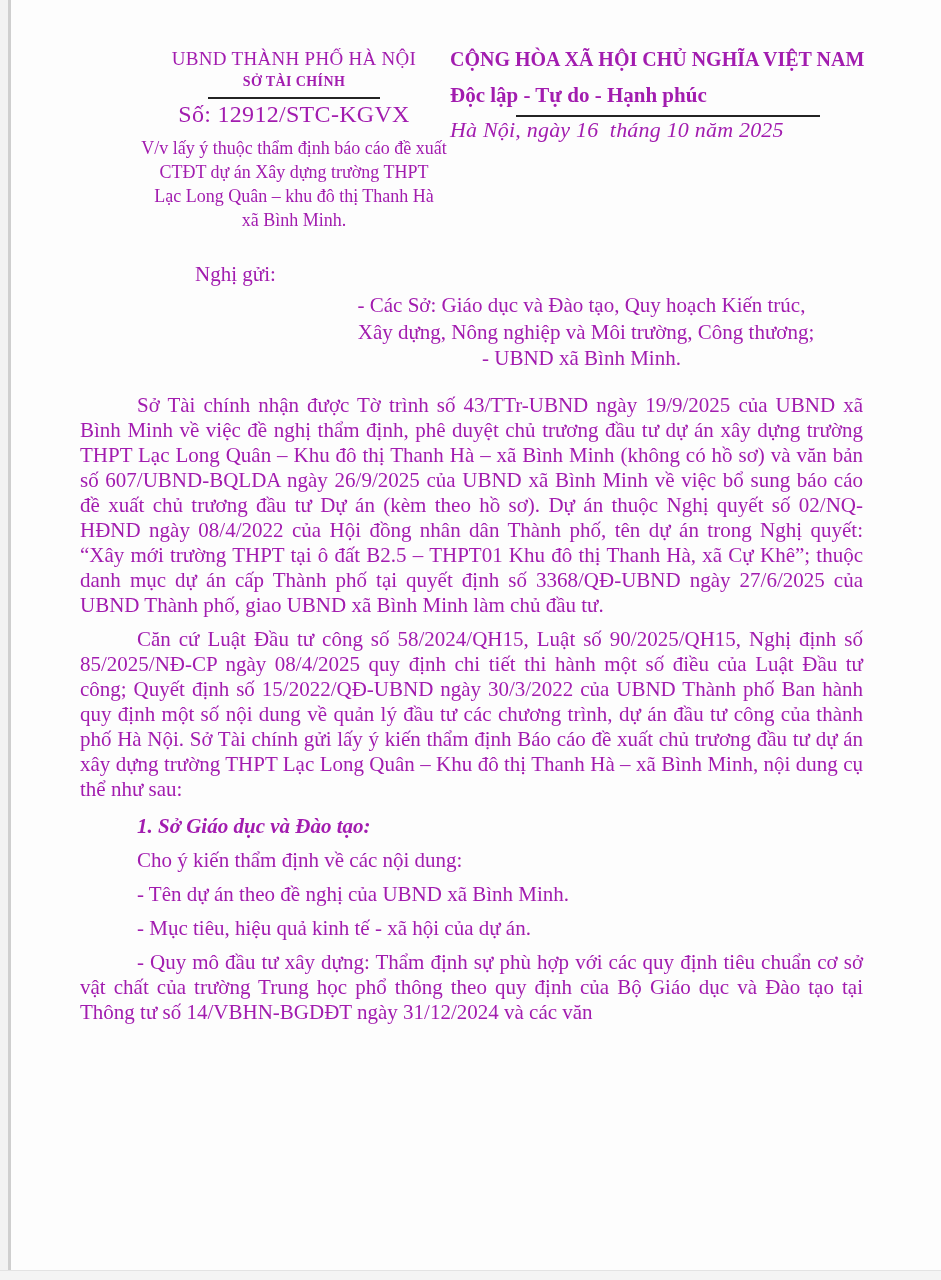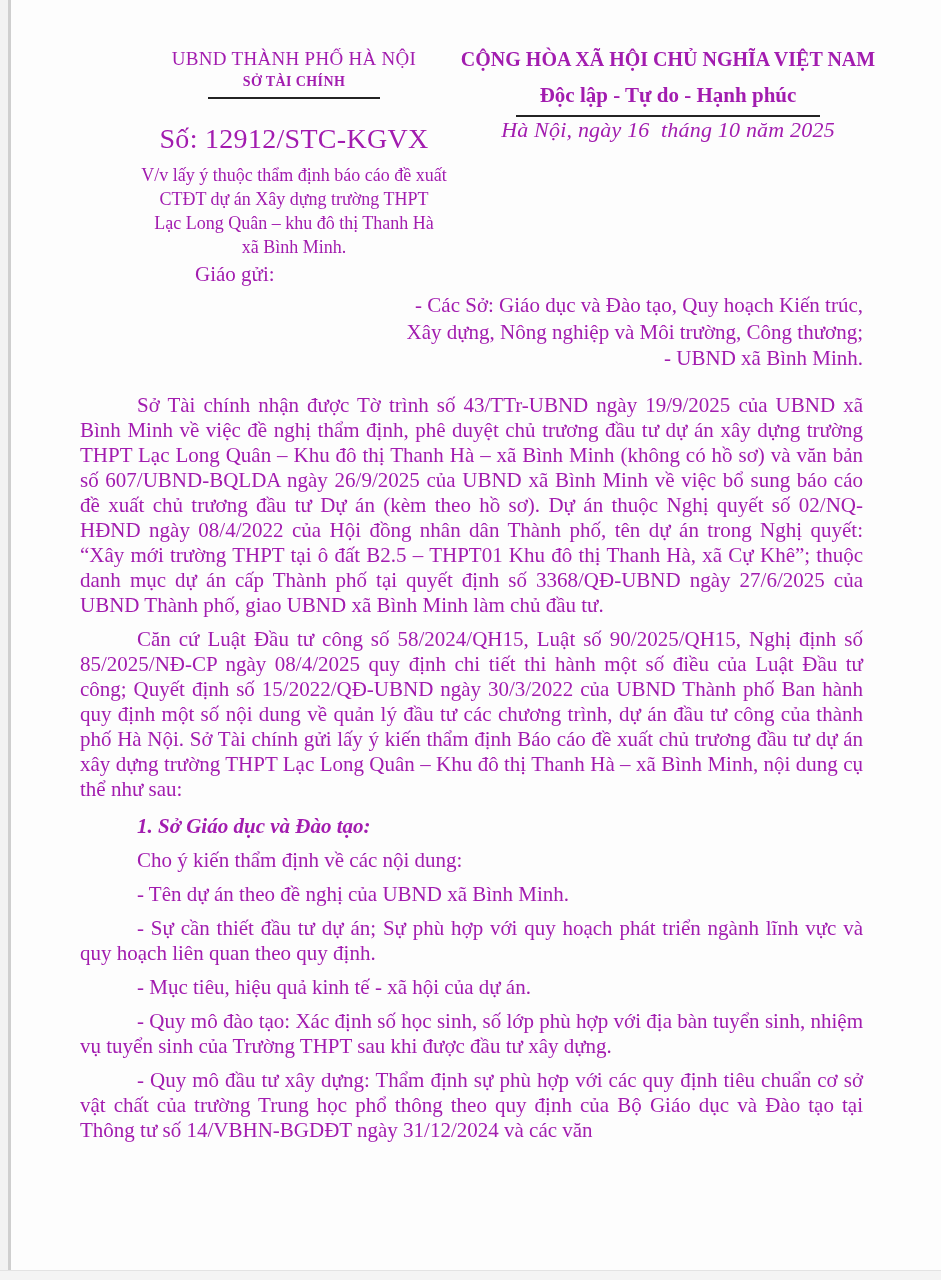--- a/index.html
+++ b/index.html
@@ -30,40 +30,40 @@
     background: #f4f4f4; border-top: 1px solid #e3e3e3;
   }
 
   
   .header-left {
     position: absolute; top: 48px; left: 118px; width: 352px;
     text-align: center;
   }
   .header-right {
     position: absolute; top: 48px; left: 450px; width: 436px;
-    text-align: center;
+    text-align: left;
   }
   .org-parent { font-size: 19px; letter-spacing: 0.3px; white-space: nowrap; }
   .org-name   { font-size: 14px; font-weight: bold; letter-spacing: 0.4px; margin-top: 4px; }
   .rule       { height: 2px; background: #232323; margin: 7px auto 0 auto; }
   .rule-left  { width: 172px; }
   .rule-right { width: 304px; }
-  .doc-number { font-size: 28px; margin-top: 24px; letter-spacing: 0.3px; }
+  .doc-number { font-size: 24px; margin-top: 2px; letter-spacing: 0.3px; }
   .subject    { font-size: 18px; line-height: 24px; margin-top: 8px; }
   .motto1     { font-size: 20px; font-weight: bold; white-space: nowrap; }
   .motto2     { font-size: 21px; font-weight: bold; margin-top: 12px; }
   .place-date { font-size: 22px; font-style: italic; letter-spacing: 0.2px; white-space: pre; }
 
   
   .body {
     position: absolute; top: 262px; left: 80px; width: 783px;
     font-size: 21px; line-height: 25px; text-align: justify;
   }
   .kg-label { display: block; margin-left: 115px; text-align: left; }
-  .kg-items { margin-left: 220px; margin-top: 5px; line-height: 26.5px; text-align: right; }
+  .kg-items { margin-left: 220px; margin-top: 5px; line-height: 26.5px; text-align: center; }
   .kg-cont  { padding-left: 9px; }
   .para     { margin: 9px 0 0 0; text-indent: 57px; }
   .para-first { margin-top: 21px; }
   .heading  { margin: 12px 0 0 0; text-indent: 57px; font-weight: bold; font-style: italic; }
   .list-para { margin: 9px 0 0 0; text-indent: 57px; }
 </style>
 </head>
 <body>
 
 <div class="page">
@@ -86,32 +86,30 @@
 
   <div class="header-right">
     <div class="motto1">CỘNG HÒA XÃ HỘI CHỦ NGHĨA VIỆT NAM</div>
     <div class="motto2">Độc lập - Tự do - Hạnh phúc</div>
     <div class="rule rule-right"></div>
     <div class="place-date">Hà Nội, ngày 16  tháng 10 năm 2025</div>
   </div>
 
   <div class="body">
     <div class="kinh-gui">
-      <span class="kg-label">Giáo gửi:</span>
+      <span class="kg-label">Nghị gửi:</span>
       <div class="kg-items">
         <div>- Các Sở: Giáo dục và Đào tạo, Quy hoạch Kiến trúc,</div>
         <div class="kg-cont">Xây dựng, Nông nghiệp và Môi trường, Công thương;</div>
         <div>- UBND xã Bình Minh.</div>
       </div>
     </div>
 
     <p class="para para-first">Sở Tài chính nhận được Tờ trình số 43/TTr-UBND ngày 19/9/2025 của UBND xã Bình Minh về việc đề nghị thẩm định, phê duyệt chủ trương đầu tư dự án xây dựng trường THPT Lạc Long Quân – Khu đô thị Thanh Hà – xã Bình Minh (không có hồ sơ) và văn bản số 607/UBND-BQLDA ngày 26/9/2025 của UBND xã Bình Minh về việc bổ sung báo cáo đề xuất chủ trương đầu tư Dự án (kèm theo hồ sơ). Dự án thuộc Nghị quyết số 02/NQ-HĐND ngày 08/4/2022 của Hội đồng nhân dân Thành phố, tên dự án trong Nghị quyết: “Xây mới trường THPT tại ô đất B2.5 – THPT01 Khu đô thị Thanh Hà, xã Cự Khê”; thuộc danh mục dự án cấp Thành phố tại quyết định số 3368/QĐ-UBND ngày 27/6/2025 của UBND Thành phố, giao UBND xã Bình Minh làm chủ đầu tư.</p>
     <p class="para">Căn cứ Luật Đầu tư công số 58/2024/QH15, Luật số 90/2025/QH15, Nghị định số 85/2025/NĐ-CP ngày 08/4/2025 quy định chi tiết thi hành một số điều của Luật Đầu tư công; Quyết định số 15/2022/QĐ-UBND ngày 30/3/2022 của UBND Thành phố Ban hành quy định một số nội dung về quản lý đầu tư các chương trình, dự án đầu tư công của thành phố Hà Nội. Sở Tài chính gửi lấy ý kiến thẩm định Báo cáo đề xuất chủ trương đầu tư dự án xây dựng trường THPT Lạc Long Quân – Khu đô thị Thanh Hà – xã Bình Minh, nội dung cụ thể như sau:</p>
 
     <p class="heading">1. Sở Giáo dục và Đào tạo:</p>
     <p class="para">Cho ý kiến thẩm định về các nội dung:</p>
     <p class="list-para">- Tên dự án theo đề nghị của UBND xã Bình Minh.</p>
-    <p class="list-para">- Sự cần thiết đầu tư dự án; Sự phù hợp với quy hoạch phát triển ngành lĩnh vực và quy hoạch liên quan theo quy định.</p>
     <p class="list-para">- Mục tiêu, hiệu quả  kinh tế - xã hội của dự án.</p>
-    <p class="list-para">- Quy mô đào tạo: Xác định số học sinh, số lớp phù hợp với địa bàn tuyển sinh, nhiệm vụ tuyển sinh của Trường THPT sau khi được đầu tư xây dựng.</p>
     <p class="list-para">- Quy mô đầu tư xây dựng: Thẩm định sự phù hợp với các quy định tiêu chuẩn cơ sở vật chất của trường Trung học phổ thông theo quy định của Bộ Giáo dục và Đào tạo tại Thông tư số 14/VBHN-BGDĐT ngày 31/12/2024 và các văn</p>
   </div>
 </div>
 
 </body></html>

